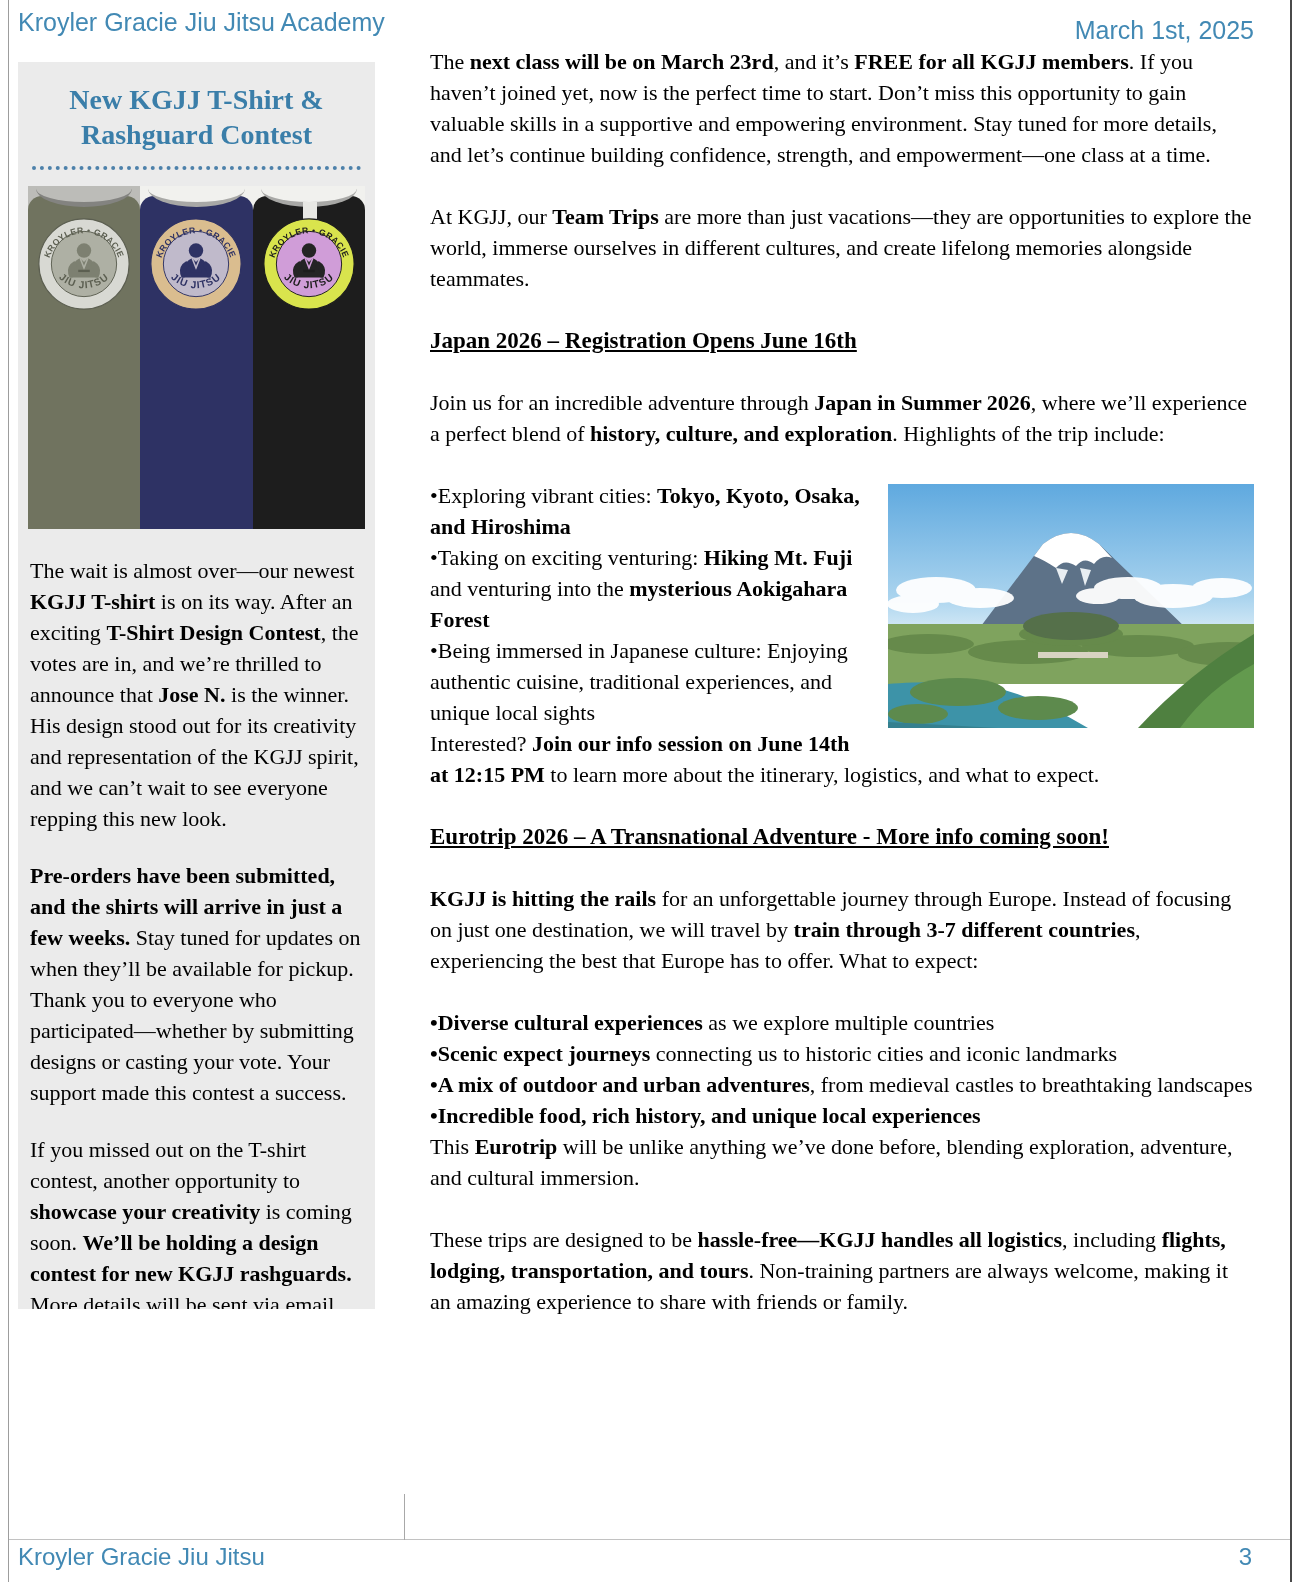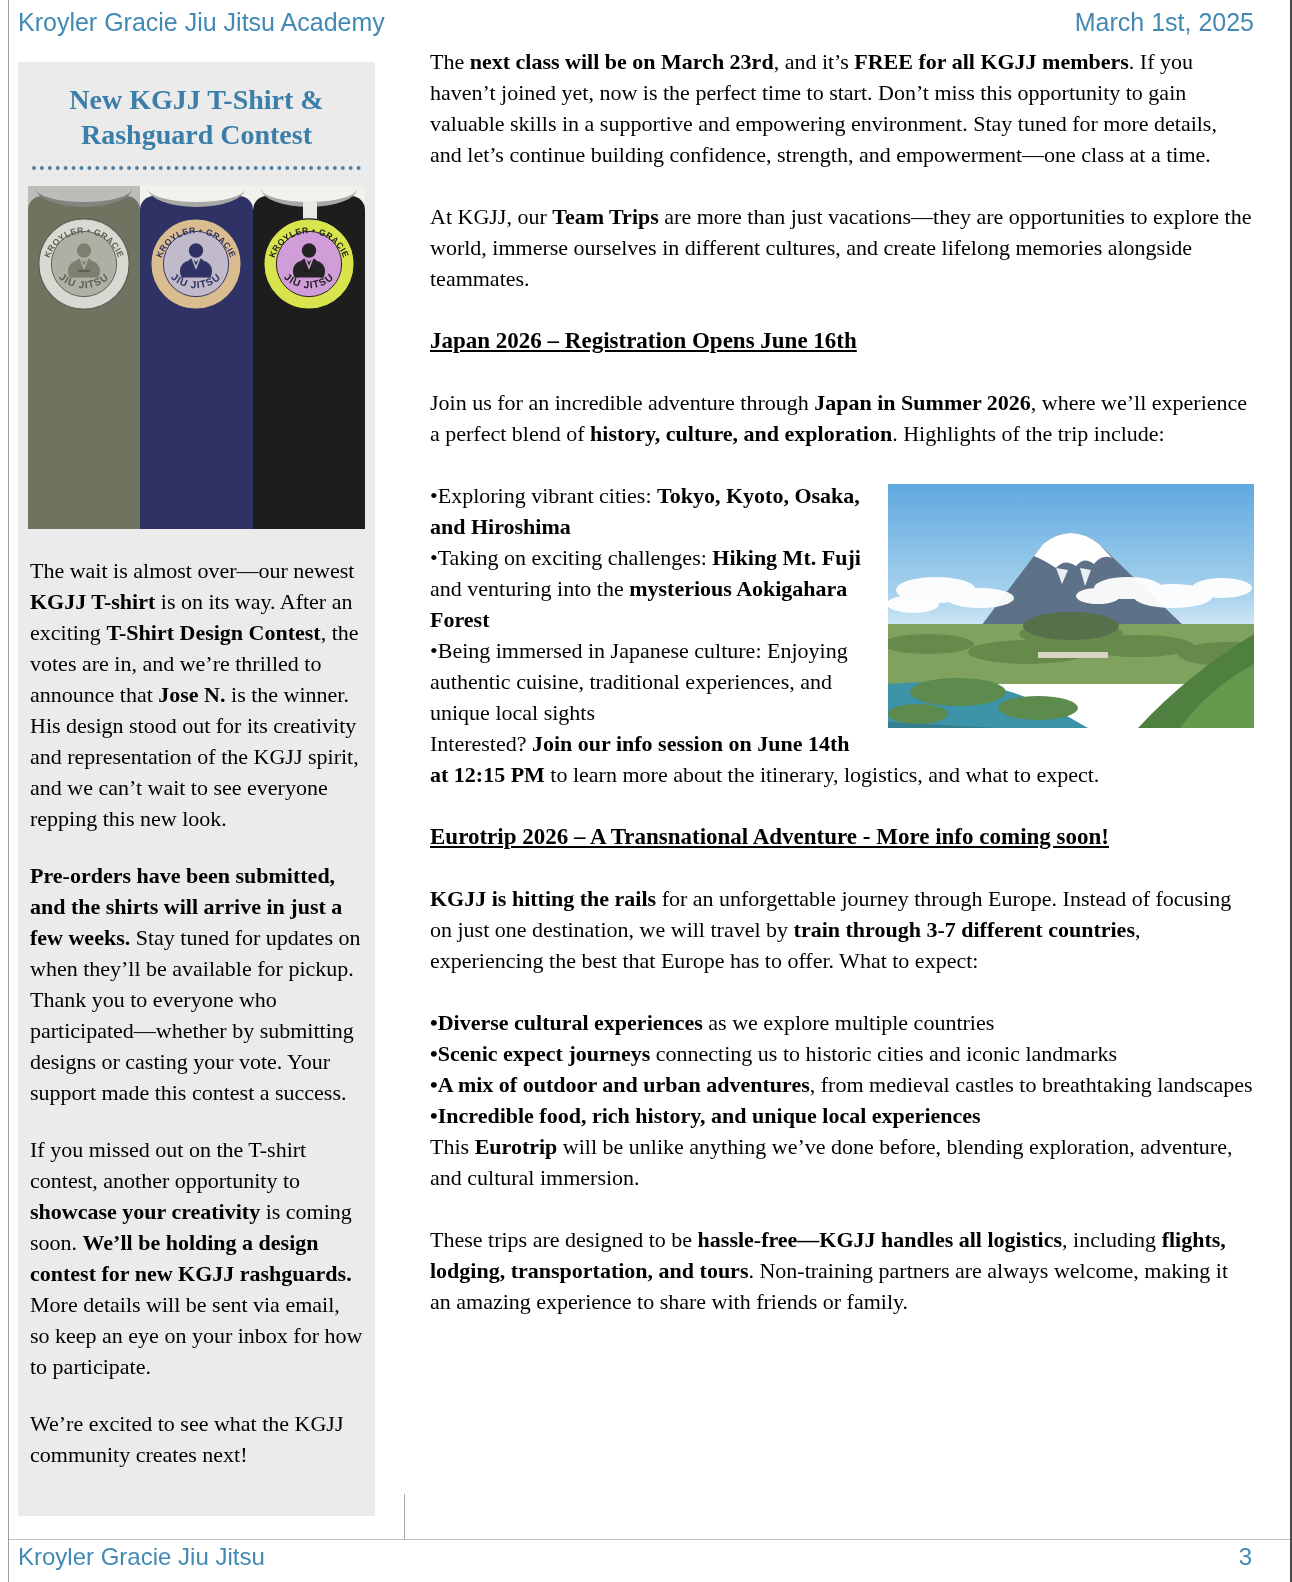--- a/index.html
+++ b/index.html
@@ -8,26 +8,26 @@
   .sans{font-family:"Liberation Sans","DejaVu Sans",sans-serif;}
 
   
   .edge-left{position:absolute;left:8px;top:0;width:1px;height:1582px;background:#9d9d9d;}
   .edge-right{position:absolute;right:0;top:0;width:2px;height:1582px;background:#4a4a4a;}
   .footer-rule{position:absolute;left:9px;top:1539px;width:1281px;height:1px;background:#c2c2c2;}
   .col-stub{position:absolute;left:404px;top:1494px;width:1px;height:46px;background:#a8a8a8;}
 
   
   .hdr-left{position:absolute;left:18px;top:8px;font-size:25px;color:#4289b4;}
-  .hdr-right{position:absolute;right:38px;top:8px;font-size:25px;color:#4289b4;}
+  .hdr-right{position:absolute;right:38px;top:16px;font-size:25px;color:#4289b4;}
   .ftr-left{position:absolute;left:18px;top:1543px;font-size:24px;color:#4289b4;}
   .ftr-right{position:absolute;right:40px;top:1543px;font-size:24px;color:#4289b4;}
 
   
-  .sidebar{position:absolute;left:18px;top:62px;width:357px;height:1454px;background:#ebebeb;overflow:hidden;}
+  .sidebar{position:absolute;left:18px;top:62px;width:357px;height:1247px;background:#ebebeb;overflow:hidden;}
   .sidebar-title{margin:20px 10px 0;text-align:center;font-weight:bold;font-size:28px;line-height:1.25;color:#3a7ea9;}
   .dotted-sep{margin:14px 14px 0;height:0;border-bottom:4px dotted #4d81aa;}
   .shirt-row{display:flex;margin:16px 10px 0;height:343px;}
   .shirt{flex:1;position:relative;overflow:hidden;}
   .shirt .fabric{position:absolute;top:10px;left:0;right:0;bottom:0;border-top-left-radius:14px;border-top-right-radius:14px;}
   .shirt .collar{position:absolute;top:-16px;left:7%;width:86%;height:32px;border-radius:50%;}
   .shirt .tag{position:absolute;top:16px;left:45%;width:14px;height:20px;background:#e8e8e4;}
   .shirt svg.badge{position:absolute;top:30px;left:50%;transform:translateX(-50%);width:96px;height:96px;}
   .side-para{margin:26px 0 0;padding:0 12px;font-size:22px;line-height:31px;}
   .side-para:first-of-type{margin-top:26px;}
@@ -203,21 +203,21 @@
             <ellipse cx="150" cy="224" rx="40" ry="12"></ellipse>
             <ellipse cx="30" cy="230" rx="30" ry="10"></ellipse>
           </g>
           <path d="M366,150 Q300,190 250,244 L366,244 Z" fill="#4f8040"></path>
           <path d="M366,180 Q320,205 292,244 L366,244 Z" fill="#639a4e"></path>
           <path d="M0,238 L110,244 L0,244 Z" fill="#35808f"></path>
         </svg>
       </div>
       <div class="bullets">
           <div class="rich-line"><span>•Exploring vibrant cities: </span><b>Tokyo, Kyoto, Osaka, and Hiroshima</b></div>
-          <div class="rich-line"><span>•Taking on exciting challenges: </span><b>Hiking Mt. Fuji</b><span> and venturing into the </span><b>mysterious Aokigahara Forest</b></div>
+          <div class="rich-line"><span>•Taking on exciting venturing: </span><b>Hiking Mt. Fuji</b><span> and venturing into the </span><b>mysterious Aokigahara Forest</b></div>
           <div class="rich-line"><span>•Being immersed in Japanese culture: Enjoying authentic cuisine, traditional experiences, and unique local sights</span></div>
           <div class="rich-line"><span>Interested? </span><b>Join our info session on June 14th at 12:15 PM</b><span> to learn more about the itinerary, logistics, and what to expect.</span></div>
         </div>
     </div>
 
     <h3 class="sub-head">Eurotrip 2026 – A Transnational Adventure - More info coming soon!</h3>
 
     <p class="para"><b>KGJJ is hitting the rails</b><span> for an unforgettable journey through Europe. Instead of focusing on just one destination, we will travel by </span><b>train through 3-7 different countries</b><span>, experiencing the best that Europe has to offer. What to expect:</span></p>
 
     <div class="bullets">

